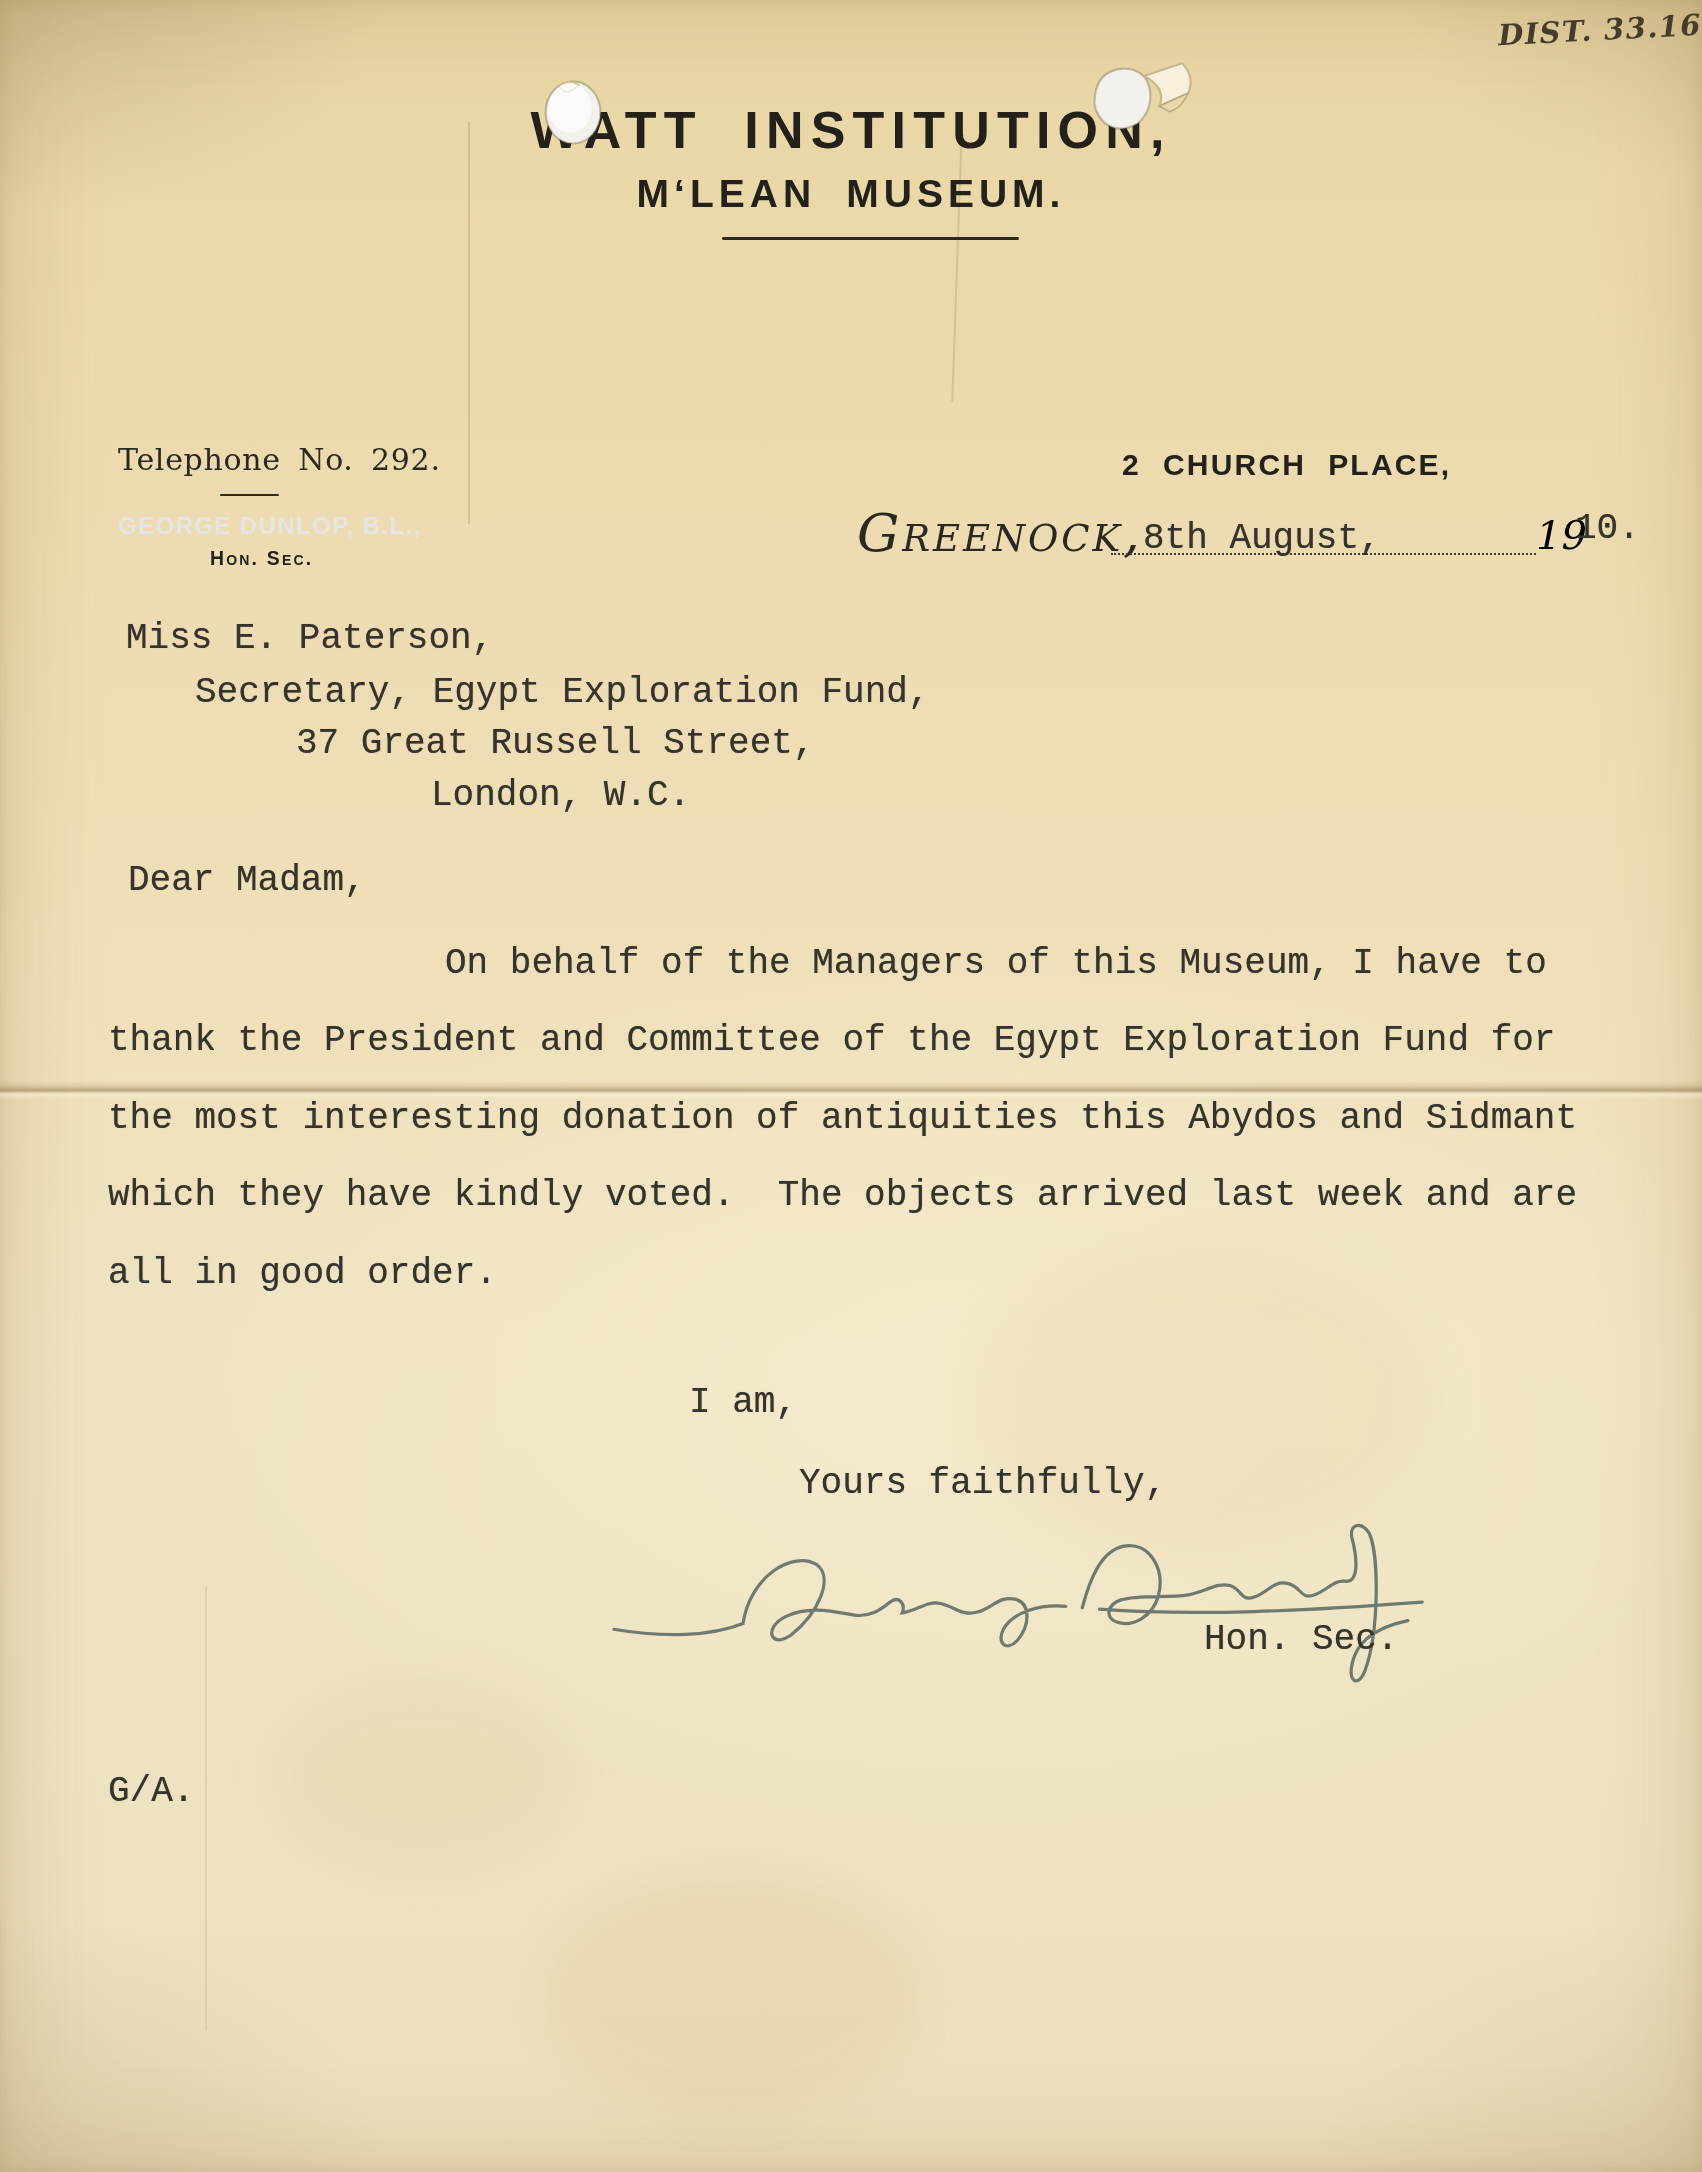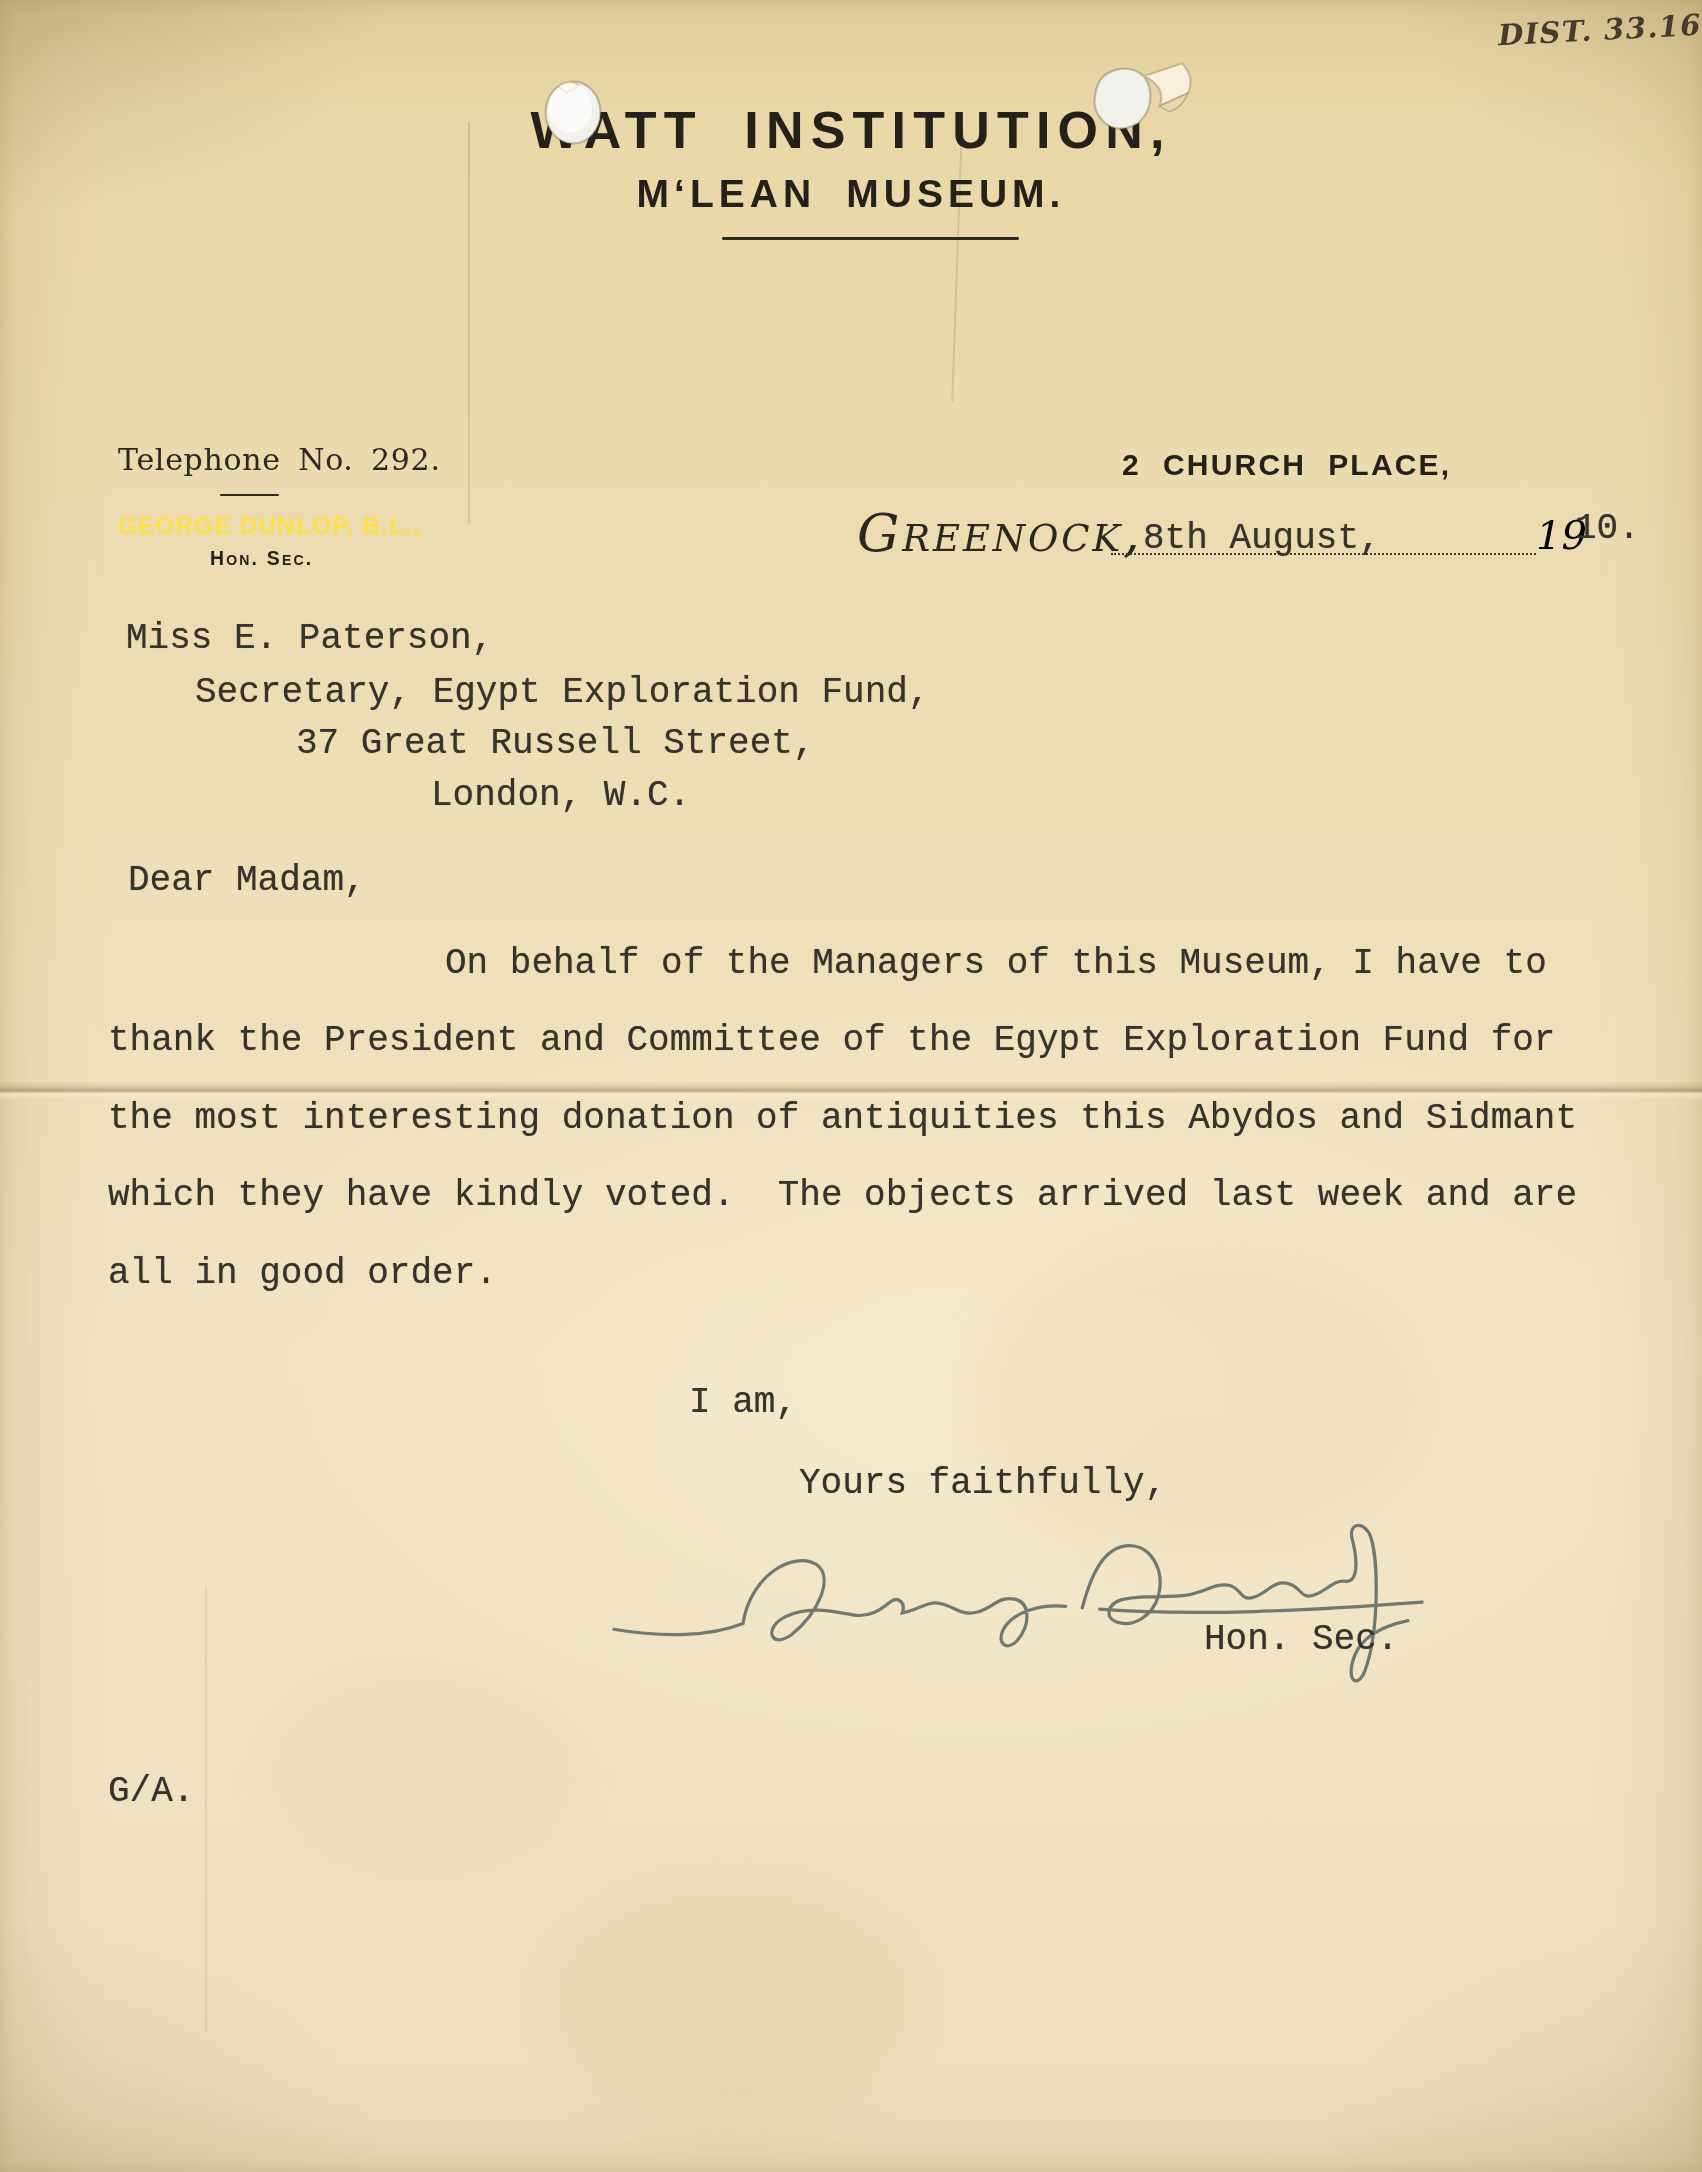--- a/index.html
+++ b/index.html
@@ -37,21 +37,21 @@
         text-shadow:0 0 0.7px rgba(45,42,32,.55);}
   .print{position:absolute;color:#23211a;}
   .headline{left:50%;transform:translateX(-50%);font-weight:700;letter-spacing:7.2px;word-spacing:20px;white-space:pre;}
   .h1{top:100px;font-size:52px;}
   .h2{top:172px;font-size:39px;letter-spacing:5px;word-spacing:14.4px;}
   .hrule{position:absolute;background:#2c2a23;height:2.9px;border-radius:1.4px;}
   .hrule.main{left:722px;top:237px;width:297px;}
   .hrule.mini{left:220px;top:494px;width:59px;height:2.2px;}
   .serifprint{position:absolute;font-family:"DejaVu Serif","Liberation Serif",serif;color:#2a2821;}
   .tel{left:118px;top:442px;font-size:30px;font-weight:400;letter-spacing:0.7px;word-spacing:7.2px;}
-  .officer{left:118px;top:512px;font-size:24px;font-weight:700;letter-spacing:1.4px;color:#fde047;}
+  .officer{left:118px;top:512px;font-size:24px;font-weight:700;letter-spacing:1.4px;color:#e5e5e5;}
   .officer-title{left:210px;top:547px;font-size:19.4px;font-weight:700;font-variant:small-caps;letter-spacing:2.2px;color:#23211a;}
   .church{left:1122px;top:448px;font-size:30px;font-weight:700;letter-spacing:2.2px;word-spacing:11.5px;}
   .town{left:857px;top:502px;font-size:53px;font-style:italic;font-variant:small-caps;letter-spacing:2.9px;}
   .dotline{position:absolute;left:1111px;top:520px;width:425px;height:33px;
            border-bottom:2.9px dotted #3c392f;}
   .typed-date{left:1143px;top:521px;}
   .year-printed{left:1536px;top:512px;font-size:40px;font-style:italic;color:#000000;}
   .typed-year{left:1575px;top:511px;}
   .ref{position:absolute;left:1498px;top:13px;font-family:"DejaVu Serif","Liberation Serif",serif;
        font-style:italic;font-size:29px;font-weight:700;color:#453c2e;transform:rotate(-3deg);

